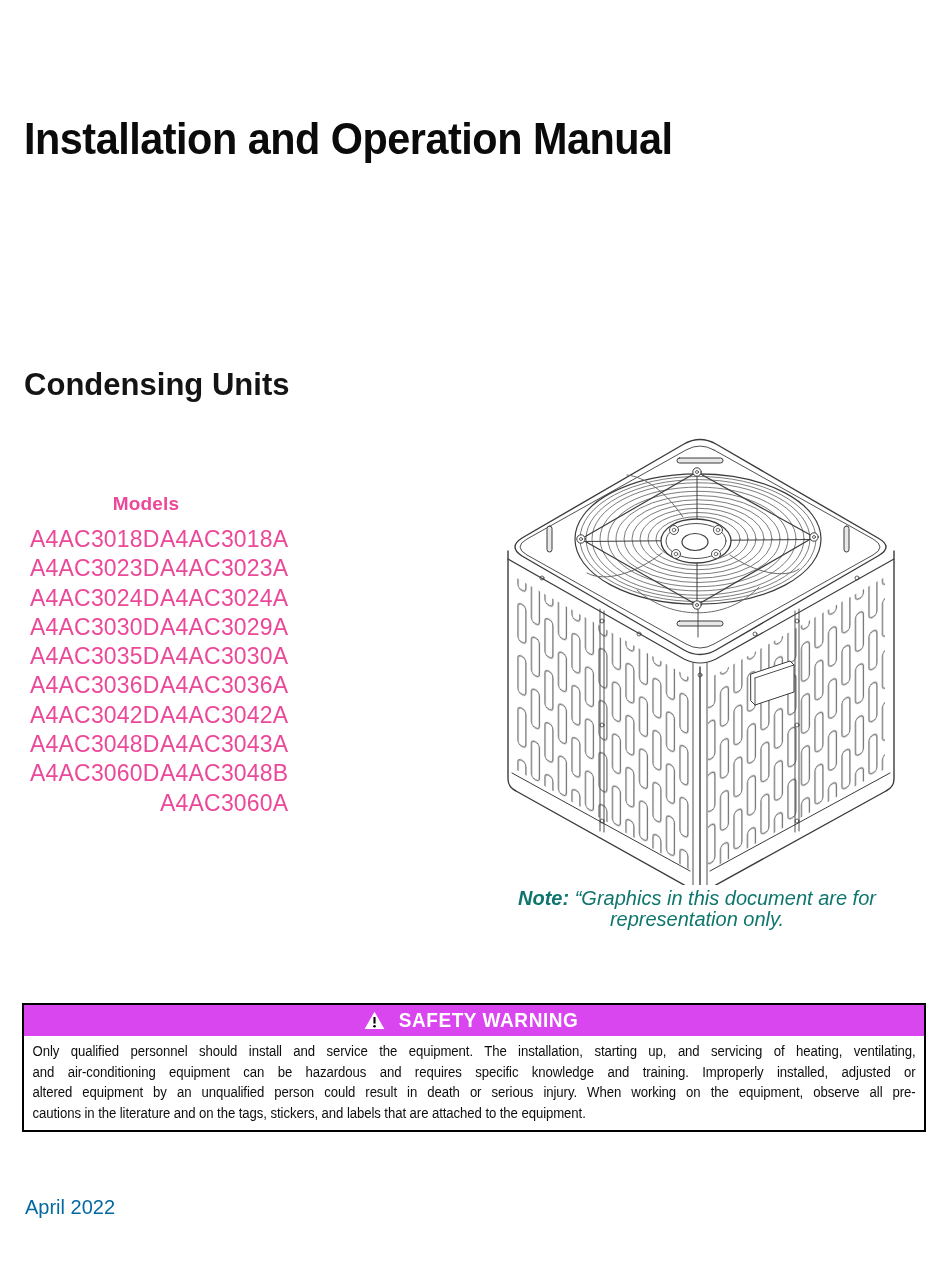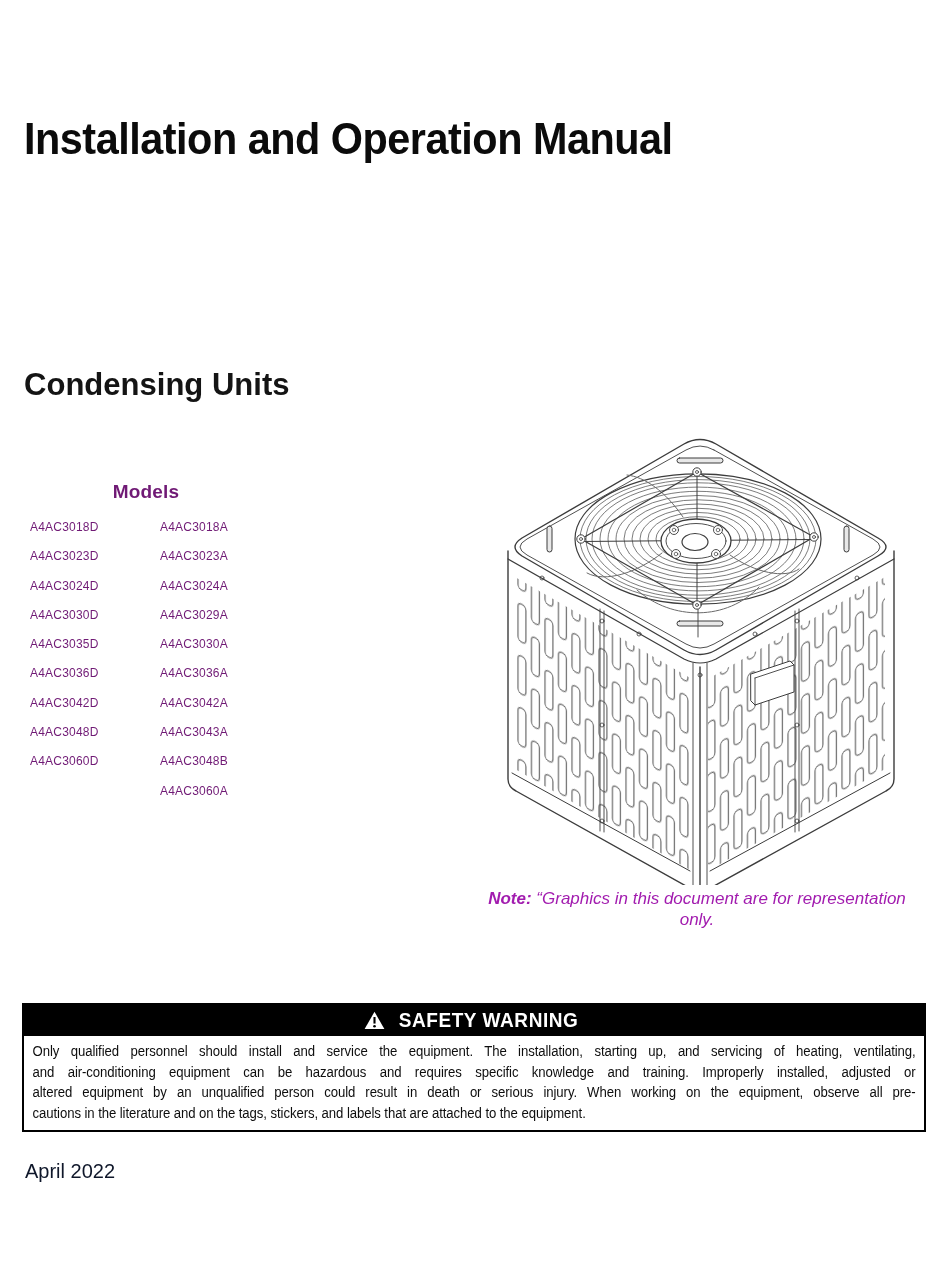--- a/index.html
+++ b/index.html
@@ -9,44 +9,44 @@
   }
   .abs{position:absolute;}
   .doc-title{
     left:24px;top:114px;font-size:44px;font-weight:bold;white-space:nowrap;
     transform:scaleX(0.94);transform-origin:left top;letter-spacing:-0.5px;color:#0b0b0b;
   }
   .section-title{
     left:24px;top:366px;font-size:32px;font-weight:bold;white-space:nowrap;
     transform:scaleX(0.97);transform-origin:left top;color:#141414;
   }
-  .models-block{left:30px;top:481px;width:232px;color:#701a75;}
+  .models-block{left:30px;top:493px;width:232px;color:#ec4899;}
   .models-heading{font-size:19px;font-weight:bold;text-align:center;margin-bottom:10px;letter-spacing:0.2px;}
   .models-grid{display:grid;grid-template-columns:130px 102px;}
-  .mcell{height:29.3px;line-height:29.3px;font-size:12px;letter-spacing:0.2px;white-space:nowrap;}
+  .mcell{height:29.3px;line-height:29.3px;font-size:23px;letter-spacing:0.2px;white-space:nowrap;}
   .note-block{
     left:478px;top:888px;width:438px;text-align:center;
-    font-size:17px;line-height:21px;font-style:italic;color:#a21caf;
+    font-size:20px;line-height:21px;font-style:italic;color:#0f766e;
   }
   .note-label{font-weight:bold;}
   .warn-box{
     left:22px;top:1003px;width:904px;border:2px solid #000;box-sizing:border-box;background:#fff;
   }
   .warn-header{
     height:31px;display:flex;align-items:center;justify-content:center;gap:9px;
   }
   .warn-title{font-size:20px;font-weight:bold;letter-spacing:0.6px;transform:scaleX(0.95);transform-origin:center;}
   .warn-icon{width:21px;height:19px;display:block;}
   .warn-body{
     transform:scaleX(0.85);transform-origin:left top;width:1059px;box-sizing:border-box;
     padding:5px 10px 7px 10px;font-size:15.5px;line-height:20.6px;letter-spacing:-0.1px;color:#0e0e0e;
   }
   .warn-line{text-align:justify;text-align-last:justify;}
   .warn-line.last{text-align:left;text-align-last:left;}
-  .footer-date{left:25px;top:1160px;font-size:20px;color:#0f172a;}
+  .footer-date{left:25px;top:1196px;font-size:20px;color:#0369a1;}
   .footer-doc{
     left:0;top:1160px;width:100%;text-align:center;font-size:30px;font-weight:bold;
     letter-spacing:-0.5px;color:#0b0b0b;
   }
   .unit-art{left:487px;top:425px;}
 </style>
 </head>
 <body>
 
 <div class="page">
@@ -209,21 +209,21 @@
       <ellipse cx="213" cy="464" rx="7" ry="2.5" stroke-width="1"></ellipse>
     </g>
   </svg>
 
   <div class="abs note-block">
     <span class="note-label">Note:</span>
     <span>“Graphics in this document are for representation only.</span>
   </div>
 
   <div class="abs warn-box">
-    <div class="warn-header" style="background:#000000;color:#fff;">
+    <div class="warn-header" style="background:#d946ef;color:#fff;">
       <svg class="warn-icon" viewBox="0 0 24 21">
         <path d="M12 0.5 L23.3 20.3 H0.7 Z" fill="#ffffff"></path>
         <rect x="10.8" y="6.5" width="2.4" height="7.5" fill="#000000"></rect>
         <circle cx="12" cy="17" r="1.5" fill="#000000"></circle>
       </svg>
       <span class="warn-title">SAFETY WARNING</span>
     </div>
     <div class="warn-body">
       <div class="warn-line">Only qualified personnel should install and service the equipment. The installation, starting up, and servicing of heating, ventilating,</div>
       <div class="warn-line">and air-conditioning equipment can be hazardous and requires specific knowledge and training. Improperly installed, adjusted or</div>

